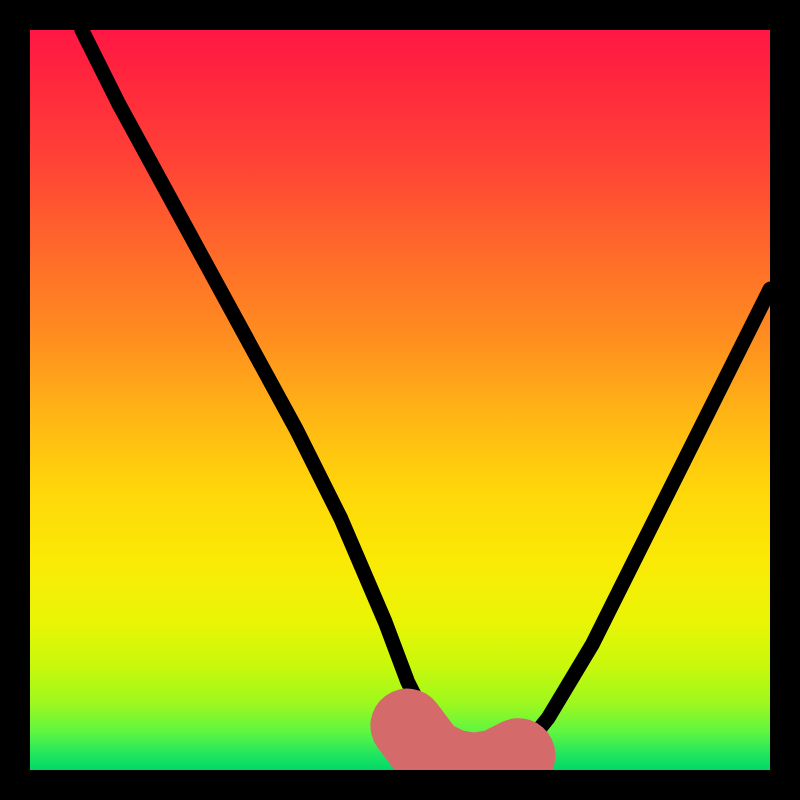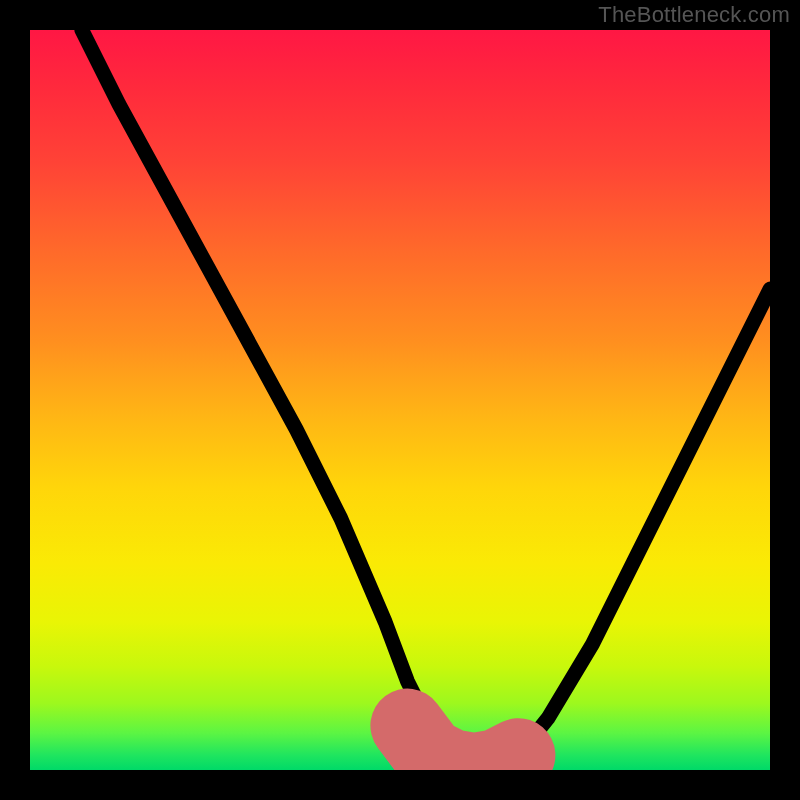--- a/index.html
+++ b/index.html
@@ -76,21 +76,20 @@
     stroke: #d46a6a;
     stroke-width: 10;
     stroke-linecap: round;
     stroke-linejoin: round;
   }
 </style>
 </head>
 <body>
 
 <div class="frame">
-  <div class="watermark">TheBottleneck.com</div>
 
   <div class="plot-area">
     <div class="gradient"></div>
     <svg class="curve" viewBox="0 0 100 100" preserveAspectRatio="none">
       <path id="main-curve" class="curve-path" d="M7.00 0.00 L12.00 10.00 L18.00 21.00 L24.00 32.00 L30.00 43.00 L36.00 54.00 L42.00 66.00 L48.00 80.00 L51.00 88.00 L54.00 94.00 L57.00 98.00 L60.00 100.00 L63.00 100.00 L66.00 98.00 L70.00 93.00 L76.00 83.00 L82.00 71.00 L88.00 59.00 L94.00 47.00 L100.00 35.00"></path>
       <path id="valley-curve" class="valley-highlight" d="M51.00 94.00 L54.00 98.00 L57.00 99.50 L60.00 100.00 L63.00 99.50 L66.00 98.00"></path>
     </svg>
   </div>
 </div>
 

